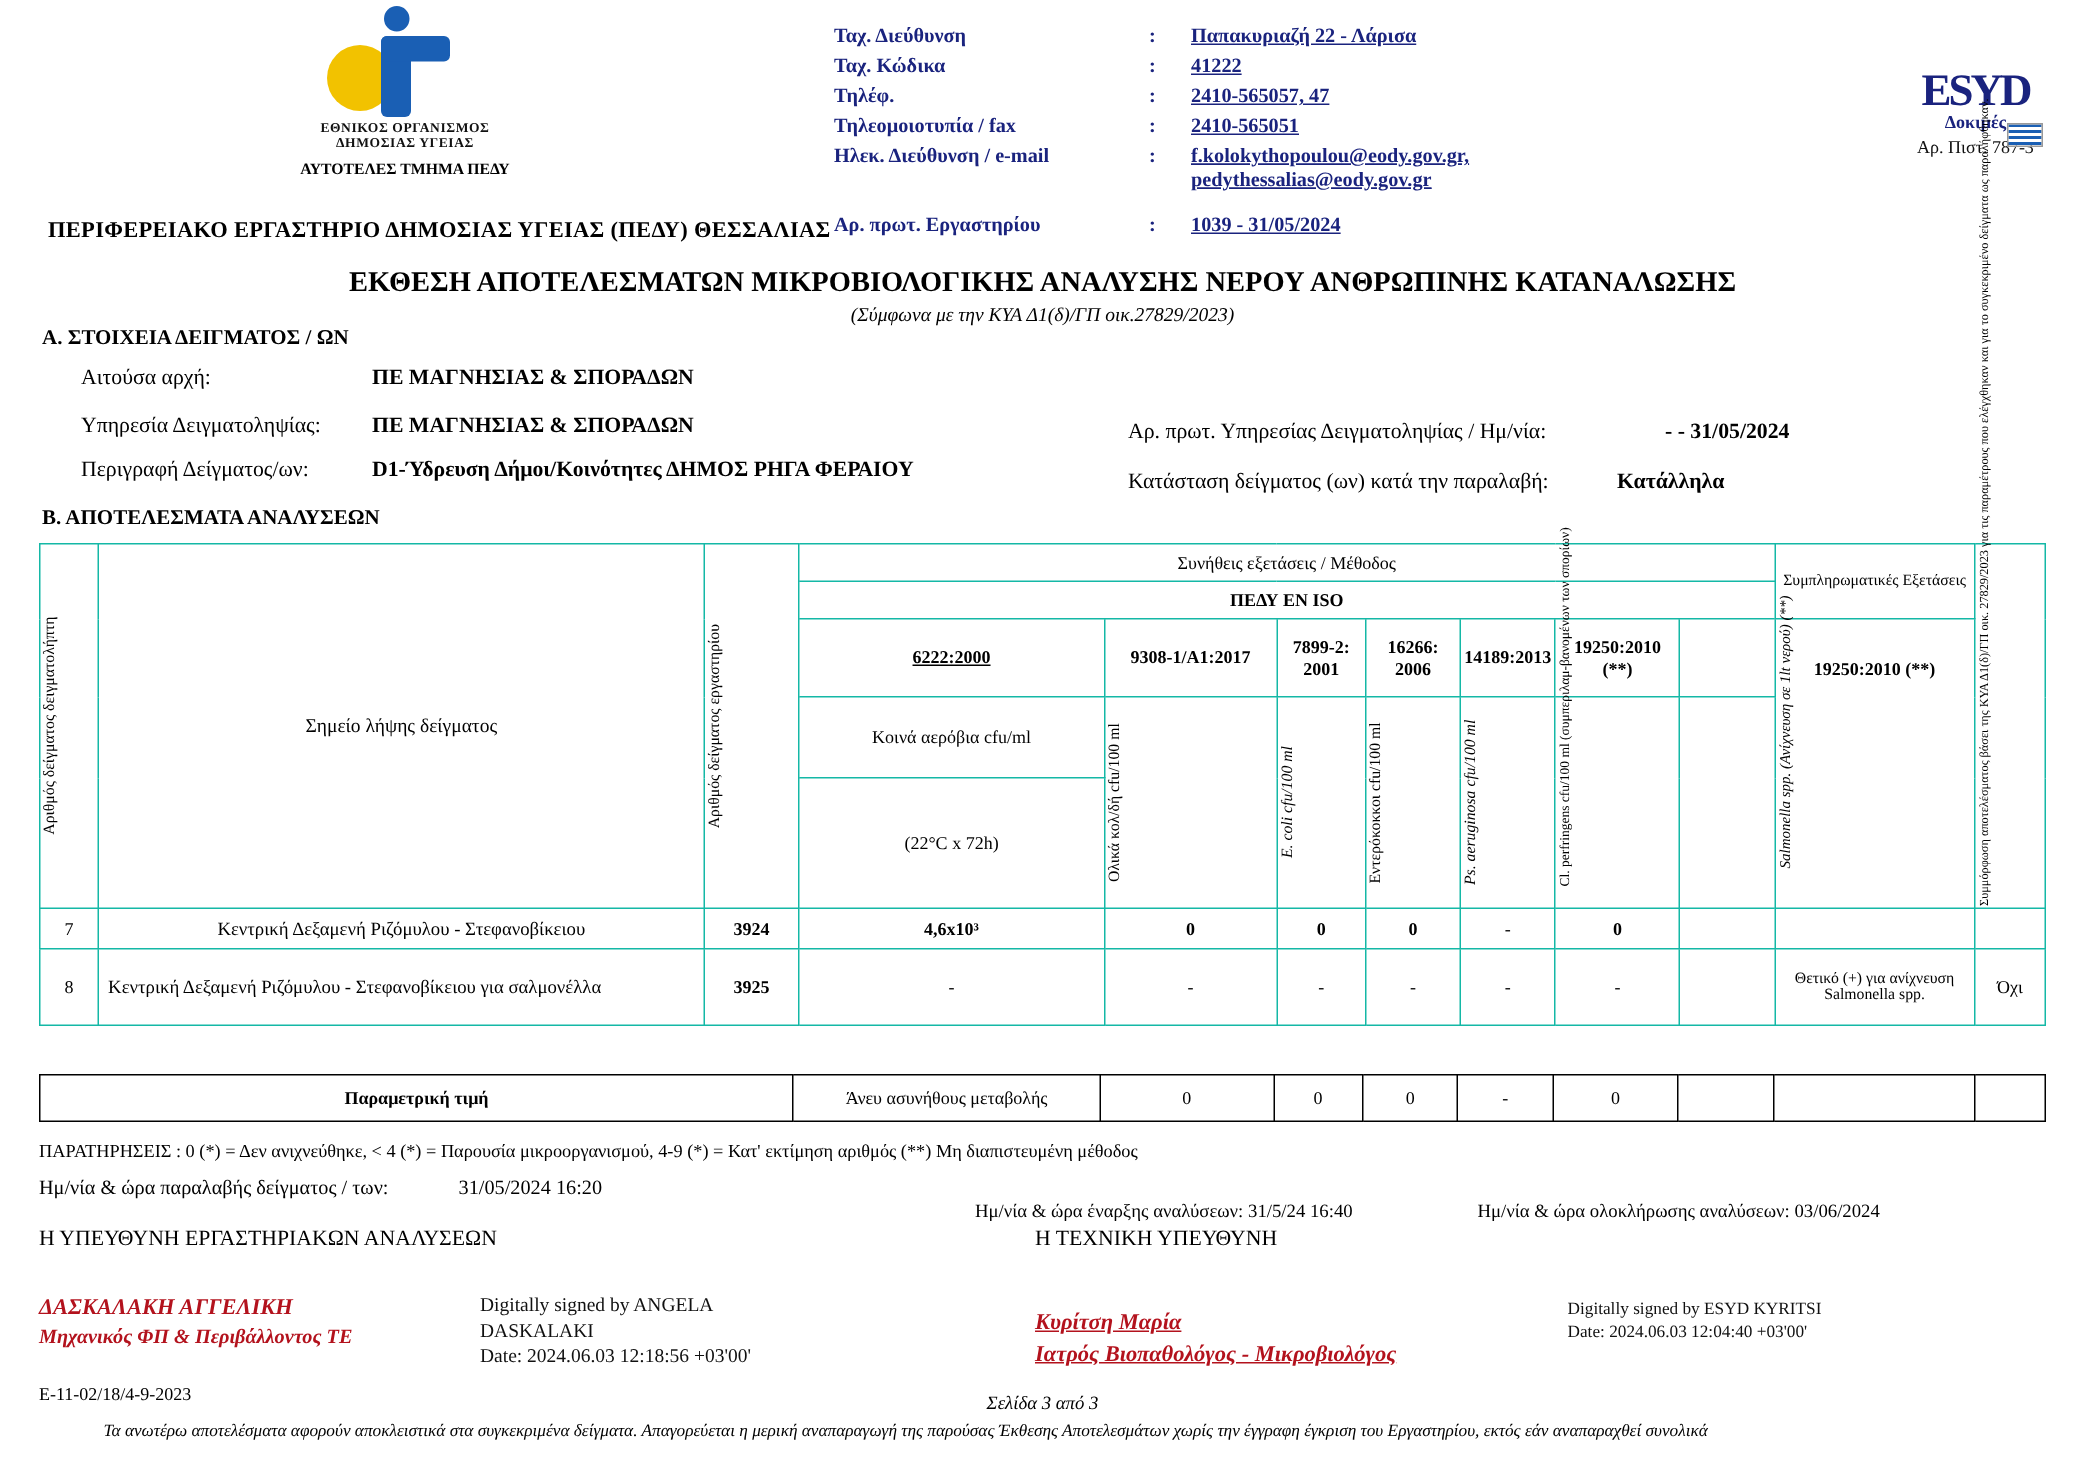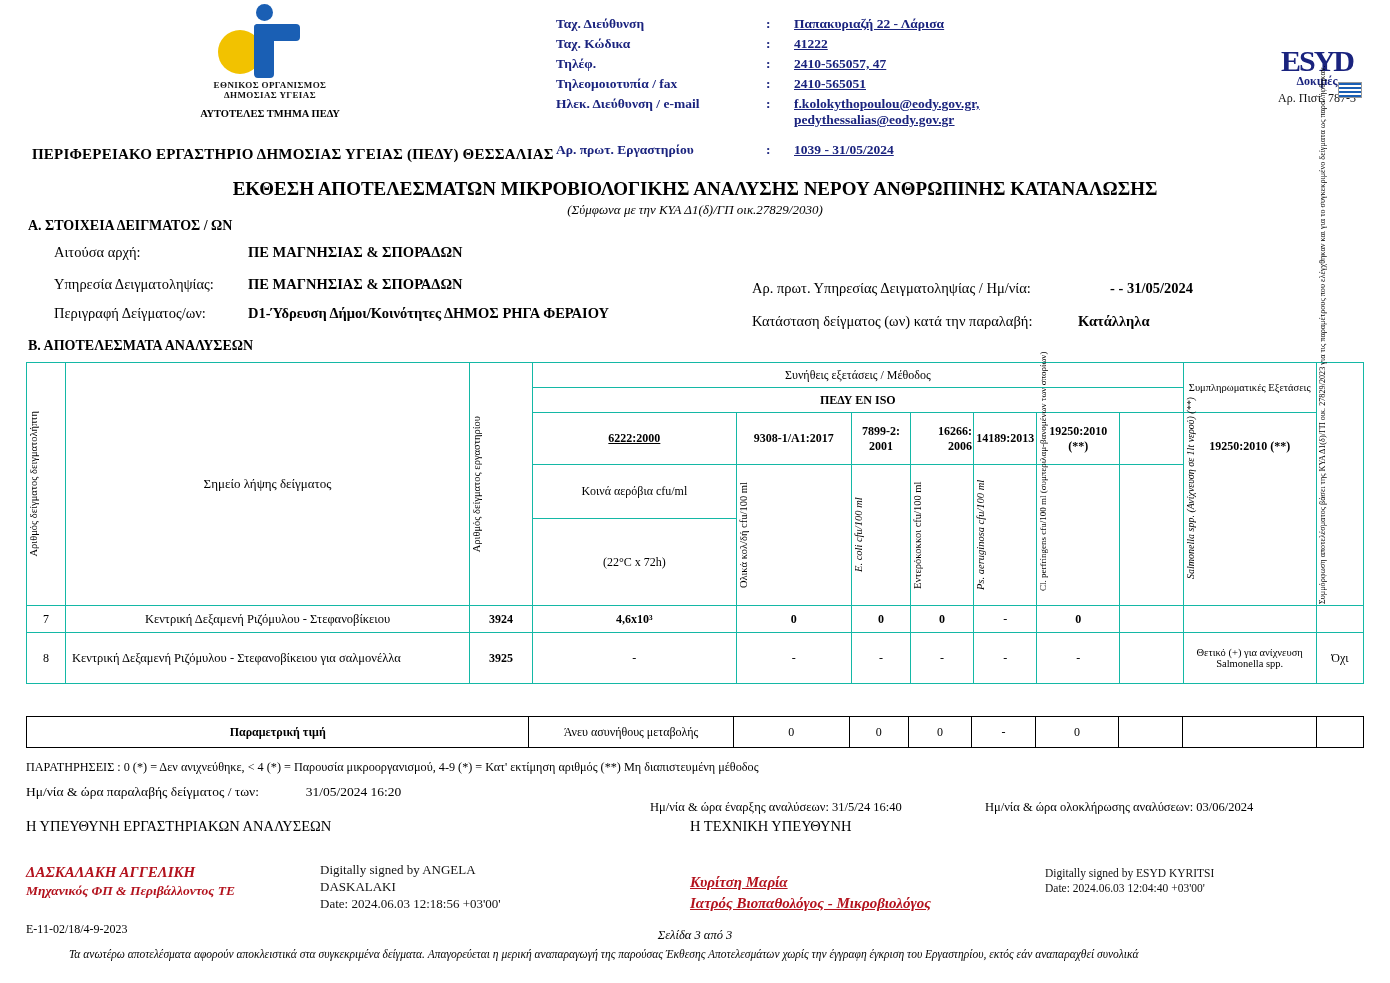--- a/index.html
+++ b/index.html
@@ -143,21 +143,21 @@
 
   <div class="esyd">
     <div class="esyd-flag"></div>
     <div class="esyd-logo">ESYD</div>
     <div class="esyd-sub">Δοκιμές</div>
     <div class="esyd-num">Αρ. Πιστ. 787-3</div>
   </div>
 
   <div class="lab-title">ΠΕΡΙΦΕΡΕΙΑΚΟ ΕΡΓΑΣΤΗΡΙΟ ΔΗΜΟΣΙΑΣ ΥΓΕΙΑΣ (ΠΕΔΥ) ΘΕΣΣΑΛΙΑΣ</div>
   <div class="main-title">ΕΚΘΕΣΗ ΑΠΟΤΕΛΕΣΜΑΤΩΝ ΜΙΚΡΟΒΙΟΛΟΓΙΚΗΣ ΑΝΑΛΥΣΗΣ ΝΕΡΟΥ ΑΝΘΡΩΠΙΝΗΣ ΚΑΤΑΝΑΛΩΣΗΣ</div>
-  <div class="sub-title">(Σύμφωνα με την ΚΥΑ Δ1(δ)/ΓΠ οικ.27829/2030)</div>
+  <div class="sub-title">(Σύμφωνα με την ΚΥΑ Δ1(δ)/ΓΠ οικ.27829/2023)</div>
 
   <div class="secA">Α. ΣΤΟΙΧΕΙΑ ΔΕΙΓΜΑΤΟΣ / ΩΝ</div>
 
   <div class="fieldrow" style="left:54px;top:244px;">
     <span class="f-lbl">Αιτούσα αρχή:</span>
   </div>
   <div class="fieldrow" style="left:248px;top:244px;">
     <span class="f-val">ΠΕ ΜΑΓΝΗΣΙΑΣ &amp; ΣΠΟΡΑΔΩΝ</span>
   </div>
 
@@ -209,21 +209,21 @@
         <div class="vert xsmall" style="height:240px;">Συμμόρφωση αποτελέσματος βάσει της ΚΥΑ Δ1(δ)/ΓΠ οικ. 27829/2023 για τις παραμέτρους που ελέγχθηκαν και για το συγκεκριμένο δείγματα ως παραλήφθηκαν.</div>
       </td>
     </tr>
     <tr>
       <td colspan="7" class="hdr-b" style="height:22px;">ΠΕΔΥ EN ISO</td>
     </tr>
     <tr>
       <td class="hdr-b" style="width:200px;height:34px;text-decoration:underline;">6222:2000</td>
       <td class="hdr-b" style="width:112px;">9308-1/A1:2017</td>
       <td class="hdr-b" style="width:56px;">7899-2: 2001</td>
-      <td class="hdr-b" style="width:60px;text-align:right;">16266: 2006</td>
+      <td class="hdr-b" style="width:60px;">16266: 2006</td>
       <td class="hdr-b" style="width:60px;">14189:2013</td>
       <td class="hdr-b" style="width:80px;">19250:2010 (**)</td>
       <td class="hdr-b" style="width:60px;"></td>
       <td rowspan="3" style="width:130px;">
         <div class="hdr-b" style="margin-bottom:30px;">19250:2010 (**)</div>
         <div class="vert ital" style="height:95px;font-size:10px;">Salmonella spp. (Ανίχνευση σε 1lt νερού) (**)</div>
       </td>
     </tr>
     <tr>
       <td style="height:36px;">Κοινά αερόβια cfu/ml</td>

